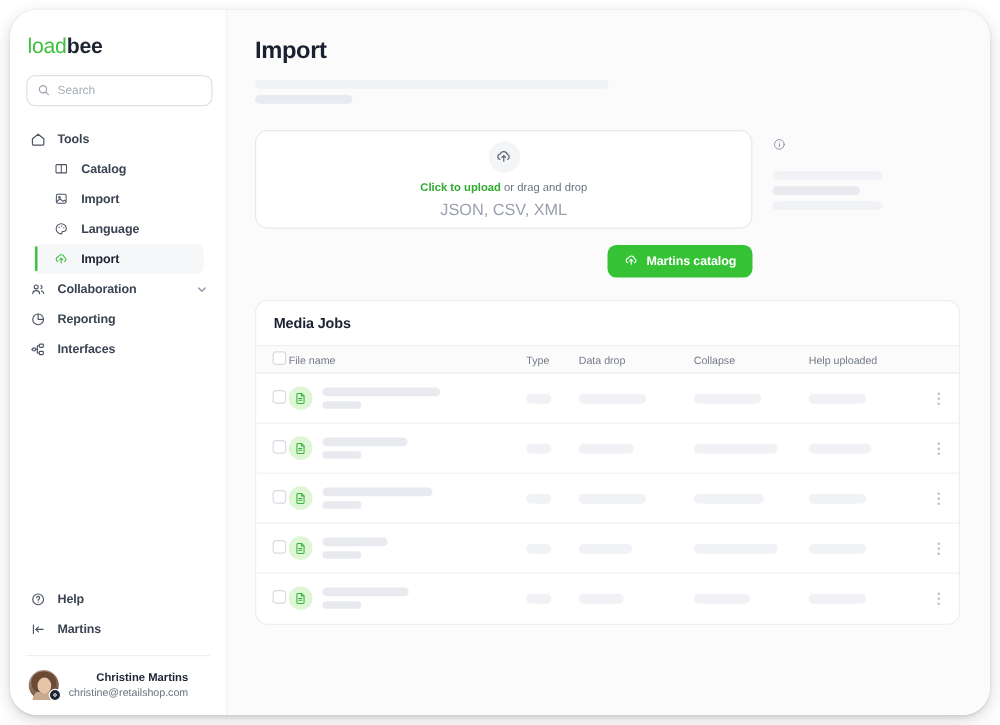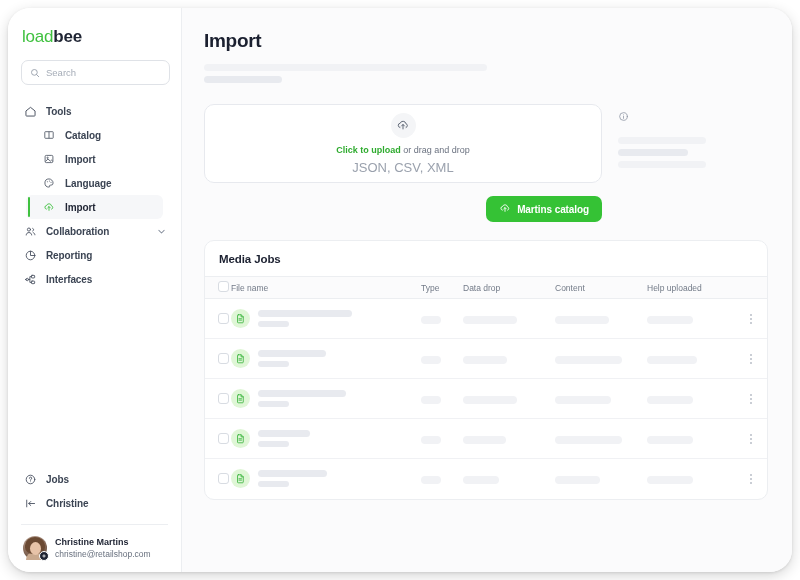--- a/index.html
+++ b/index.html
@@ -146,21 +146,21 @@
   }
   .avatar-badge {
     position: absolute;
     right: -2px; bottom: -1px;
     width: 10px; height: 10px;
     border-radius: 50%;
     background: #1f2433;
     border: 1.5px solid #fff;
     display: flex; align-items: center; justify-content: center;
   }
-  .profile-text { min-width: 0; }
+  .profile-text { min-width: 0; text-align: right; }
   .profile-name {
     font-size: 9px; font-weight: 700; color: #1f2433; line-height: 12px;
     white-space: nowrap;
   }
   .profile-mail {
     font-size: 8.5px; color: #69717f; line-height: 12px; white-space: nowrap;
   }
 
   
   .main {
@@ -429,31 +429,31 @@
 
     <div class="sidebar-bottom">
       <div class="nav-item">
         <span class="nav-icon">
           <svg width="13" height="13" viewBox="0 0 20 20" fill="none" stroke="#4b5362" stroke-width="1.4" stroke-linecap="round">
             <circle cx="10" cy="10" r="6.6"></circle>
             <path d="M8.3 8.1a1.8 1.8 0 1 1 2.4 1.7c-.5.2-.7.6-.7 1.1v.3"></path>
             <circle cx="10" cy="13.4" r=".7" fill="#4b5362" stroke="none"></circle>
           </svg>
         </span>
-        <span class="label">Jobs</span>
+        <span class="label">Help</span>
       </div>
       <div class="nav-item">
         <span class="nav-icon">
           <svg width="13" height="13" viewBox="0 0 20 20" fill="none" stroke="#4b5362" stroke-width="1.4" stroke-linecap="round" stroke-linejoin="round">
             <line x1="4.2" y1="4.8" x2="4.2" y2="15.2"></line>
             <line x1="16.2" y1="10" x2="7.4" y2="10"></line>
             <path d="M10.4 6.9 7.3 10l3.1 3.1"></path>
           </svg>
         </span>
-        <span class="label">Christine</span>
+        <span class="label">Martins</span>
       </div>
     </div>
 
     <div class="divider"></div>
 
     <div class="profile">
       <div class="avatar">
         <span class="body"></span>
         <span class="hair"></span>
         <span class="face"></span>
@@ -526,21 +526,21 @@
 
       <table>
         <thead>
           <tr>
             <th class="c-check">
               <span class="cb" style="display:inline-block"></span>
             </th>
             <th class="c-name">File name</th>
             <th class="c-type">Type</th>
             <th class="c-data">Data drop</th>
-            <th class="c-lang">Content</th>
+            <th class="c-lang">Collapse</th>
             <th class="c-date">Help uploaded</th>
             <th class="c-menu"></th>
           </tr>
         </thead>
         <tbody id="tbody">
             <tr>
               <td class="c-check" style="padding-left:13px"><span class="cb" style="display:inline-block"></span></td>
               <td class="c-name">
                 <div class="file-cell">
                   <span class="file-badge">

